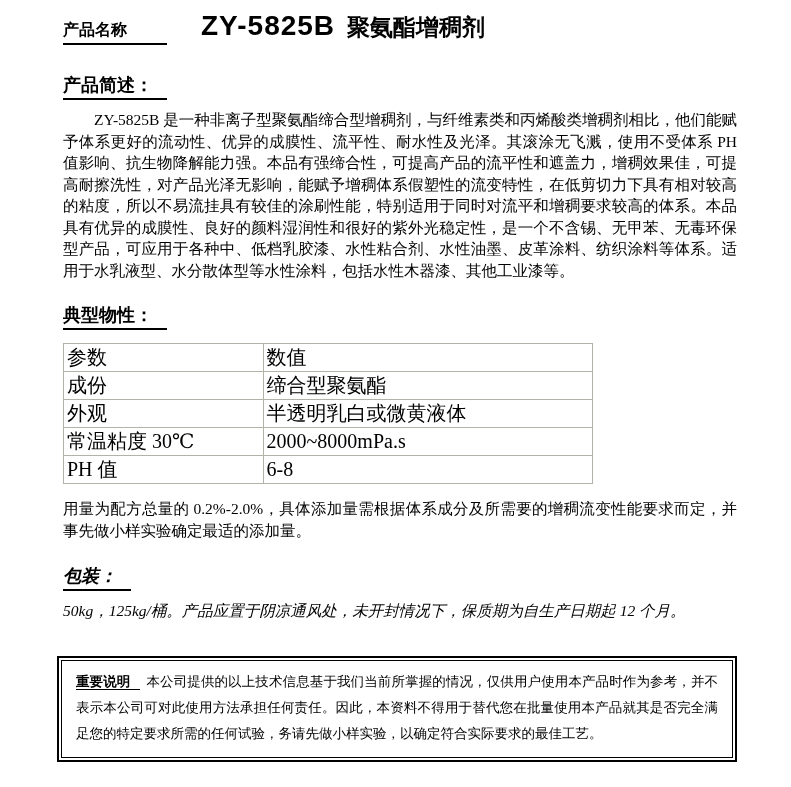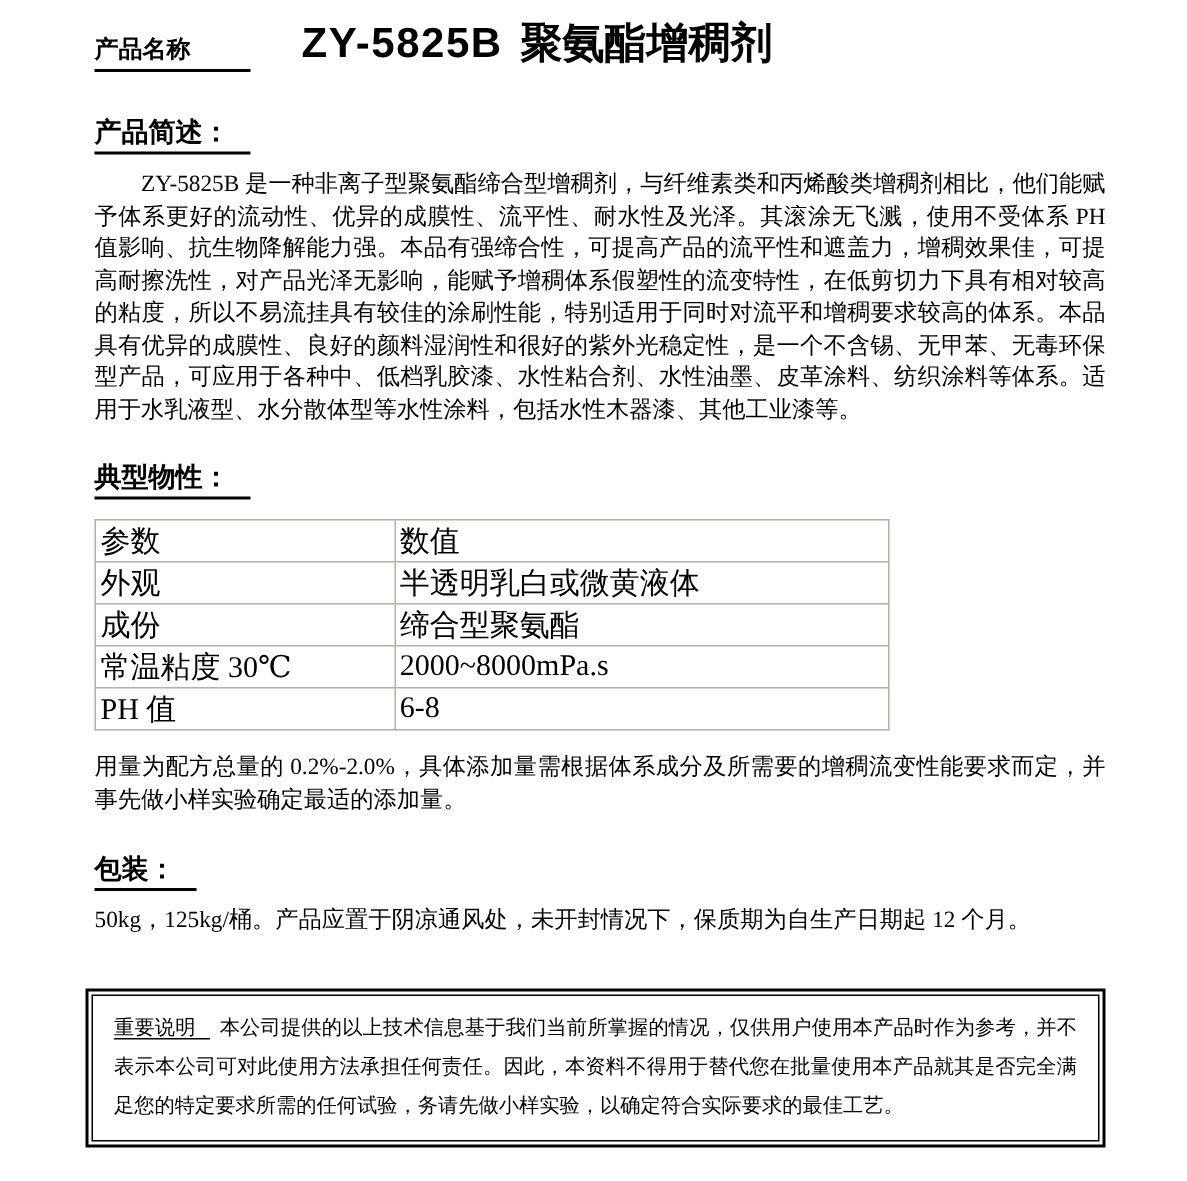--- a/index.html
+++ b/index.html
@@ -31,21 +31,21 @@
     white-space: nowrap;
   }
   .title-group { margin-left: 34px; white-space: nowrap; }
   .product-code {
     font-family: "Liberation Sans", "DejaVu Sans", sans-serif;
     font-weight: 900;
     font-size: 28px;
     letter-spacing: 1px;
   }
   .product-title {
-    font-size: 28px;
+    font-size: 23px;
     font-weight: bold;
     margin-left: 8px;
   }
   
   .sec-heading {
     display: inline-block;
     font-size: 18px;
     font-weight: bold;
     border-bottom: 2px solid #000;
     padding-right: 14px;
@@ -83,30 +83,30 @@
     background: #fff;
   }
   .notice-inner {
     border: 1px solid #000;
     padding: 8px 14px 10px 14px;
     font-size: 13.5px;
     line-height: 26px;
     text-align: justify;
   }
   .notice-label {
-    font-weight: normal;
+    font-weight: bold;
     border-bottom: 1.5px solid #000;
     padding-right: 10px;
     margin-right: 6px;
     white-space: nowrap;
   }
   .mt-overview { margin-top: 16px; }
   .sec-props { margin-bottom: 14px; }
   .sec-dosage .body-text { line-height: 22px; }
-  .sec-pack { margin-bottom: 0; }
+  .sec-pack { margin-bottom: 0; font-style: italic; }
 </style>
 </head>
 <body>
 
 <div class="page">
   <div class="content">
 
     <div class="title-row">
       <span class="product-label">产品名称</span>
       <span class="title-group">
@@ -122,26 +122,26 @@
 
     <div class="sec sec-props">
       <span class="sec-heading">典型物性：</span>
       <table class="props-table">
         <tbody>
           <tr>
             <td class="c1">参数</td>
             <td class="c2">数值</td>
           </tr>
           <tr>
+            <td class="c1">成份</td>
+            <td class="c2">缔合型聚氨酯</td>
+          </tr>
+          <tr>
             <td class="c1">外观</td>
             <td class="c2">半透明乳白或微黄液体</td>
-          </tr>
-          <tr>
-            <td class="c1">成份</td>
-            <td class="c2">缔合型聚氨酯</td>
           </tr>
           <tr>
             <td class="c1">常温粘度 30℃</td>
             <td class="c2">2000~8000mPa.s</td>
           </tr>
           <tr>
             <td class="c1">PH 值</td>
             <td class="c2">6-8</td>
           </tr>
         </tbody>

